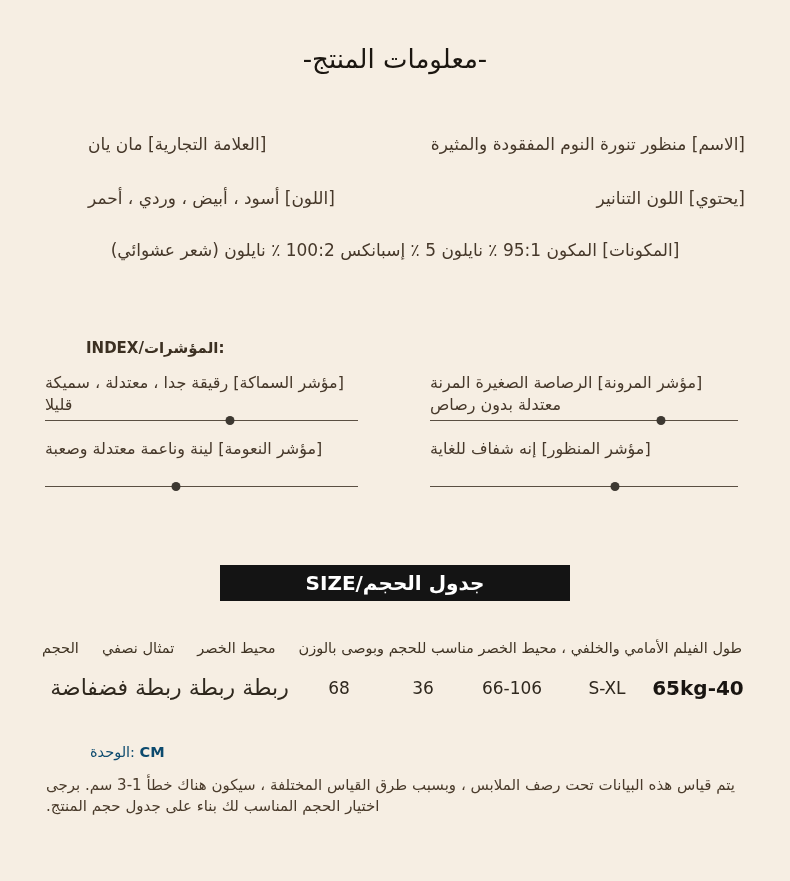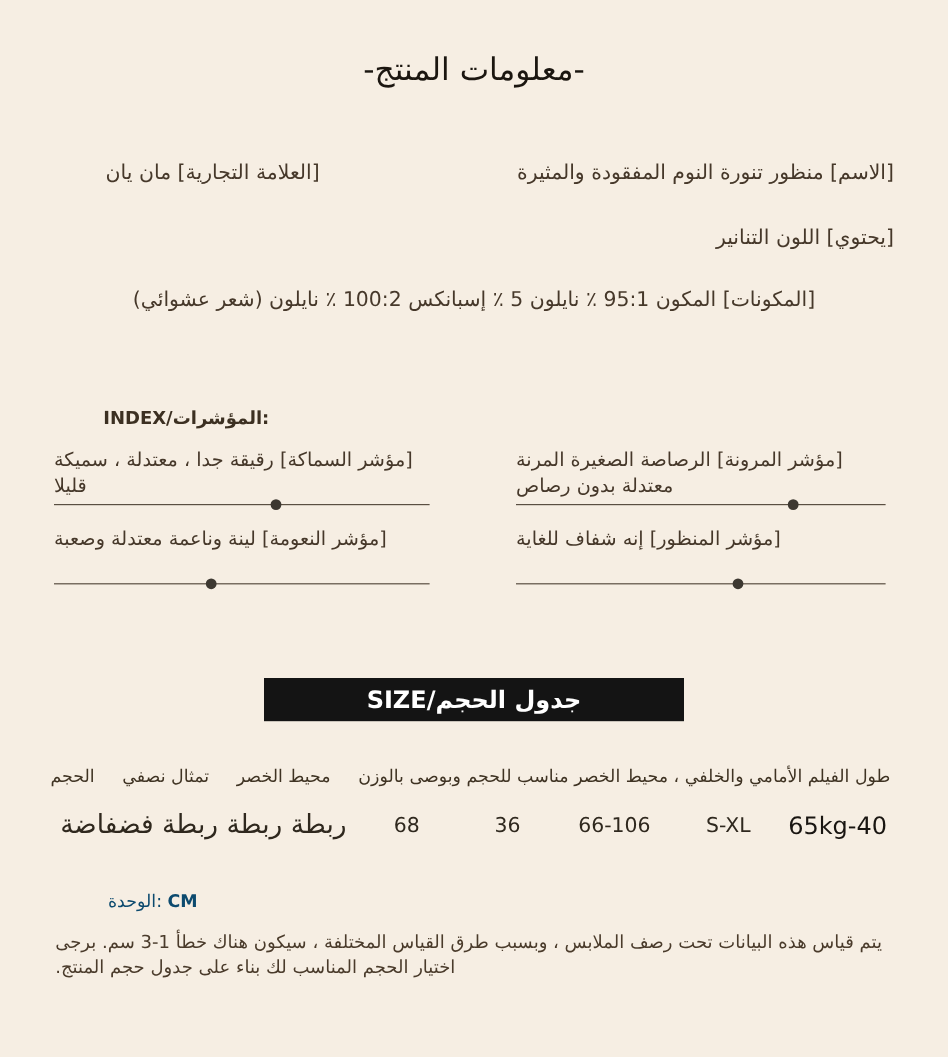--- a/index.html
+++ b/index.html
@@ -67,21 +67,21 @@
     padding:0 48px 0 42px;margin-top:37px;
     font-size:14.5px;color:#3f3323;line-height:20px;
   }
   .table-header .th{white-space:nowrap;}
   .table-header .th.long{white-space:normal;max-width:445px;text-align:right;}
   .table-data{
     display:grid;grid-template-columns:92px 90px 100px 78px 90px 1fr;
     align-items:center;padding:0 46px 0 45px;margin-top:15px;color:var(--table_text);
   }
   .td{text-align:center;font-size:17px;direction:ltr;line-height:30px;}
-  .td.weight{font-size:20px;font-weight:400;color:#191511;text-align:center;}
+  .td.weight{font-size:20px;font-weight:700;color:#191511;text-align:center;}
   .td.style-cell{direction:rtl;font-size:22px;}
 
   .unit-line{
     direction:ltr;text-align:left;padding-left:90px;margin-top:40px;
     font-size:14.5px;line-height:19px;color:#0c4a6e;
   }
   .unit-line .unit-value{font-weight:700;}
 
   .footnote{
     padding:0 46px;margin-top:13px;text-align:left;
@@ -95,20 +95,21 @@
 
   <h1 class="page-title">-معلومات المنتج-</h1>
 
   <div class="info-row first">
     <span>[الاسم] منظور تنورة النوم المفقودة والمثيرة</span>
     <span>[العلامة التجارية] مان يان</span>
   </div>
 
   <div class="info-row">
     <span>[يحتوي] اللون التنانير</span>
+    <span>[اللون] أسود ، أبيض ، وردي ، أحمر</span>
   </div>
 
   <div class="ingredients-line">[المكونات] المكون 95:1 ٪ نايلون 5 ٪ إسبانكس 100:2 ٪ نايلون (شعر عشوائي)</div>
 
   <div class="index-header">INDEX/المؤشرات:</div>
 
   <div class="indicators">
 
     <div class="indicator">
       <div class="indicator-label">[مؤشر المرونة] الرصاصة الصغيرة المرنة معتدلة بدون رصاص</div>

